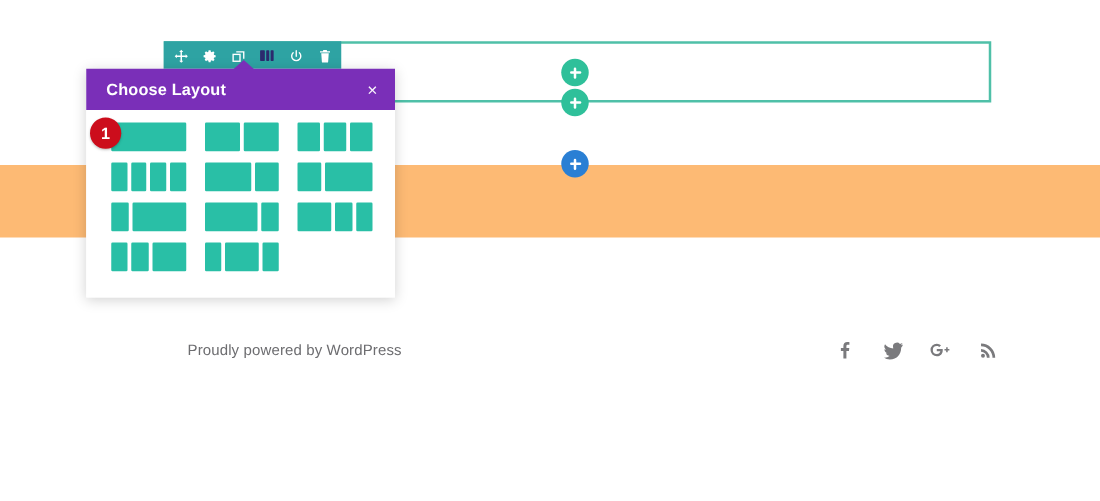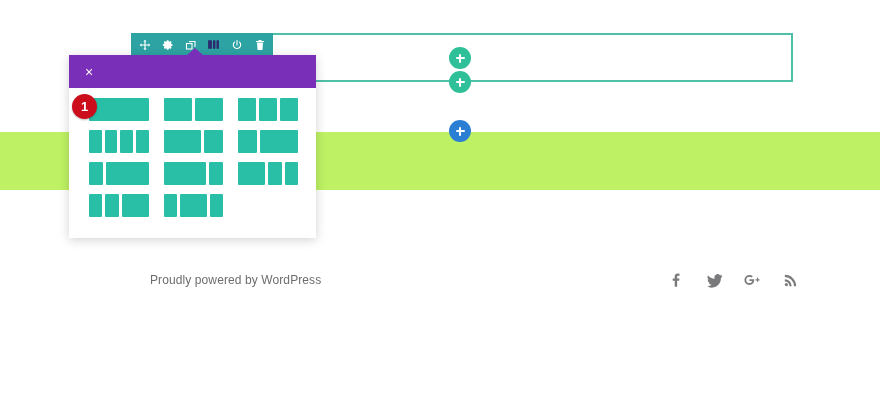--- a/index.html
+++ b/index.html
@@ -219,21 +219,21 @@
     justify-content: center;
     z-index: 60;
     box-shadow: 0 1px 2px rgba(0,0,0,.25);
   }
 </style>
 </head>
 <body>
 
 <div id="page-canvas">
 
-  <div id="footer-bar" style="background: #bef264;">
+  <div id="footer-bar" style="background: #fdba74;">
     <div id="footer-credit">Proudly powered by WordPress</div>
 
     <div id="footer-social">
       <span class="soc">
         <svg width="18" height="18" viewBox="0 0 24 24" fill="currentColor">
           <path d="M13.5 21v-8h2.7l.4-3.1h-3.1V7.9c0-.9.25-1.5 1.55-1.5h1.65V3.6c-.29-.04-1.27-.12-2.41-.12-2.38 0-4.01 1.45-4.01 4.12V9.9H7.6V13h2.68v8h3.22z"></path>
         </svg>
       </span>
       <span class="soc">
         <svg width="19" height="19" viewBox="0 0 24 24" fill="currentColor">
@@ -298,20 +298,21 @@
 
   <div class="plus-btn" id="plus-row-top" style="background: rgb(47, 192, 154);"></div>
   <div class="plus-btn" id="plus-row-bottom" style="background: rgb(47, 192, 154);"></div>
   <div class="plus-btn" id="plus-section" style="background: rgb(42, 127, 212);"></div>
 </div>
 
 <div id="layout-modal">
   <div id="modal-pointer" style="border-bottom-color: rgb(122, 47, 184);"></div>
 
   <div id="modal-header" style="background: rgb(122, 47, 184);">
+    <span id="modal-title">Choose Layout</span>
     <span id="modal-close">×</span>
   </div>
 
   <div id="modal-body">
     <div id="layout-grid">
         <div class="layout-row">
           <div class="layout-opt">
             <div class="col" style="flex: 100 0 0px; background: rgb(41, 191, 166);"></div>
           </div>
           <div class="layout-opt">

